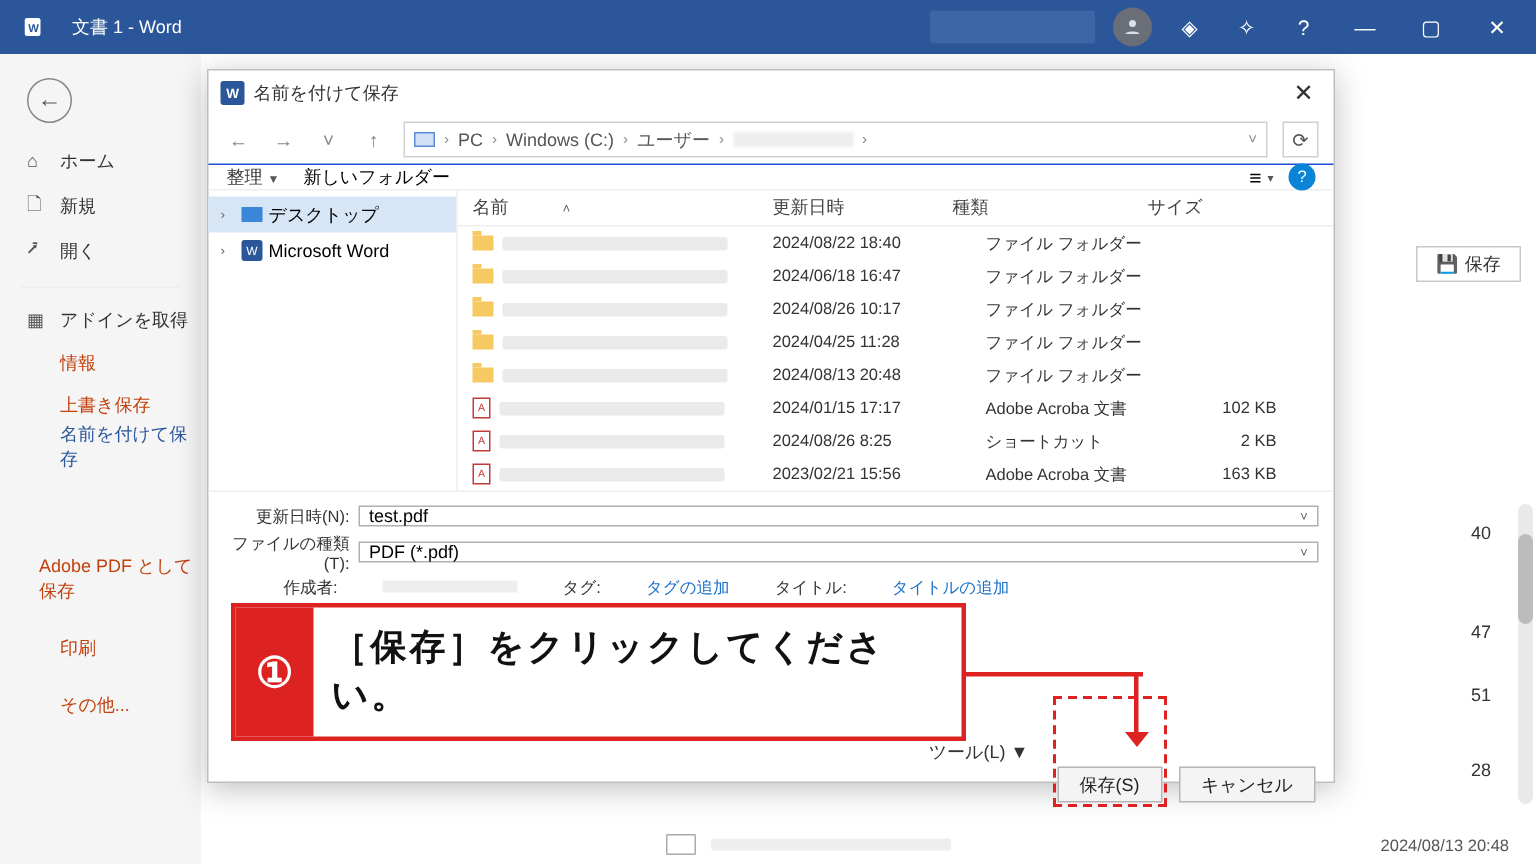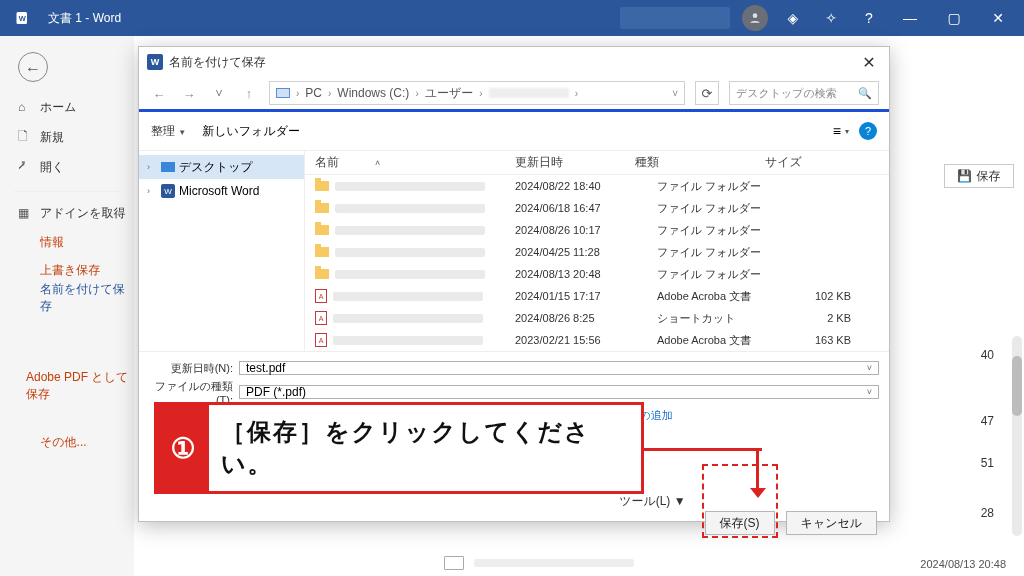--- a/index.html
+++ b/index.html
@@ -43,21 +43,21 @@
 
 .dlg-nav { height:32px; display:flex; align-items:center; padding:0 10px; gap:10px; font-size:13px; color:#555;}
 .dlg-nav .navbtn { width:20px; text-align:center; color:#888;}
 .dlg-nav .path { flex:1; height:24px; border:1px solid #d0d0d0; display:flex; align-items:center; padding:0 6px; font-size:12px; gap:6px;}
 .dlg-nav .path .pc-icon{ width:14px; height:10px; border:1px solid #5b8dd6; background:#cfe0f7;}
 .dlg-nav .path .sep{ color:#888; font-size:10px;}
 .dlg-nav .path .blur{ width:80px; height:10px; background:#eee; filter:blur(1px);}
 .dlg-nav .refresh{ width:24px; height:24px; border:1px solid #d0d0d0; display:flex; align-items:center; justify-content:center;}
 .dlg-nav .search{ width:150px; height:24px; border:1px solid #d0d0d0; display:flex; align-items:center; padding:0 6px; font-size:11px; color:#888; justify-content:space-between;}
 
-.dlg-toolbar { height:42px; border-top:3px solid #1d4ed8; border-bottom:1px solid #eee; display:flex; align-items:center; padding:0 12px; font-size:12px; gap:16px;}
+.dlg-toolbar { height:18px; border-top:1px solid #1d4ed8; border-bottom:1px solid #eee; display:flex; align-items:center; padding:0 12px; font-size:12px; gap:16px;}
 .dlg-toolbar .org{ color:#333;}
 .dlg-toolbar .tri{ font-size:8px; color:#555;}
 .dlg-toolbar .right{ margin-left:auto; display:flex; align-items:center; gap:10px;}
 .dlg-toolbar .view{ display:flex; align-items:center; gap:4px; font-size:14px;}
 .dlg-toolbar .help{ width:18px; height:18px; border-radius:50%; background:#0a84d6; color:#fff; font-size:11px; display:flex; align-items:center; justify-content:center;}
 
 .dlg-body { flex:0 0 192px; display:flex; border-bottom:1px solid #eee;}
 .tree { width:166px; border-right:1px solid #eee; padding:4px 0; font-size:12px;}
 .tree-item{ height:24px; display:flex; align-items:center; padding-left:8px; gap:4px;}
 .tree-item.sel{ background:#d6e6f7;}
@@ -153,20 +153,21 @@
     <div class="bs-item">
         <span class="ic">▦</span>
         <span>アドインを取得</span>
       </div>
     <div class="bs-sub">情報</div>
     <div class="bs-sub">上書き保存</div>
     <div class="bs-sub selected">名前を付けて保存</div>
     <div style="height:60px"></div>
     <div class="bs-sub" style="padding-left:26px">Adobe PDF として保存</div>
     <div style="height:18px"></div>
+    <div class="bs-sub">印刷</div>
     <div style="height:10px"></div>
     <div class="bs-sub">その他...</div>
   </div>
 
   <div class="bs-right">
     <div class="save-btn-bg">
         <span>💾</span>
         <span>保存</span>
       </div>
     <div class="side-nums" style="top:312px">40</div>
@@ -205,24 +206,20 @@
         <span class="sep">›</span>
       <span>ユーザー</span>
         <span class="sep">›</span>
       <span class="blur"></span>
         <span class="sep">›</span>
       <span style="margin-left:auto" class="sep">˅</span>
     </div>
     <div class="refresh">
         <span>⟳</span>
       </div>
-    <div class="search">
-        <span>デスクトップの検索</span>
-        <span>🔍</span>
-      </div>
   </div>
 
   <div class="dlg-toolbar">
     <span class="org"><span>整理</span> <span class="tri">▼</span></span>
     <span>新しいフォルダー</span>
     <div class="right">
       <span class="view">≡ <span class="tri">▾</span></span>
       <span class="help">?</span>
     </div>
   </div>

